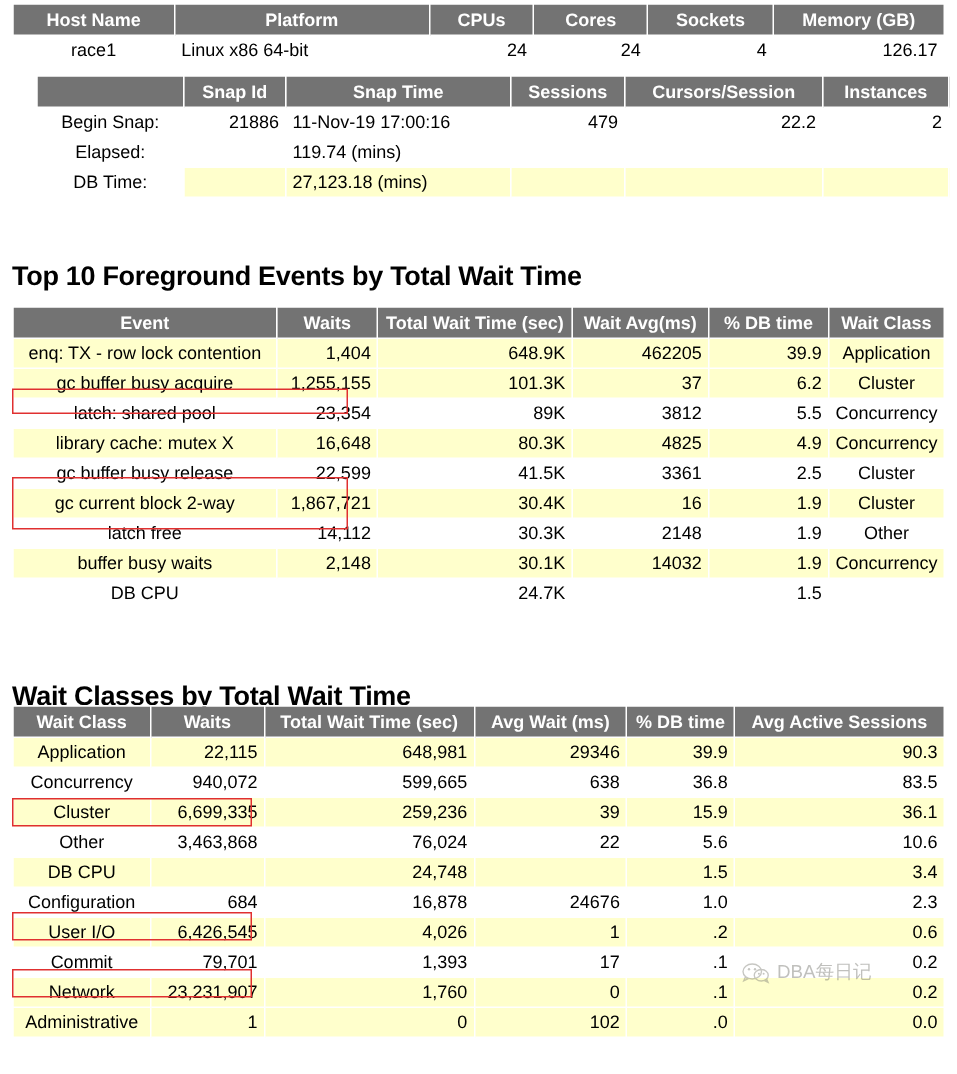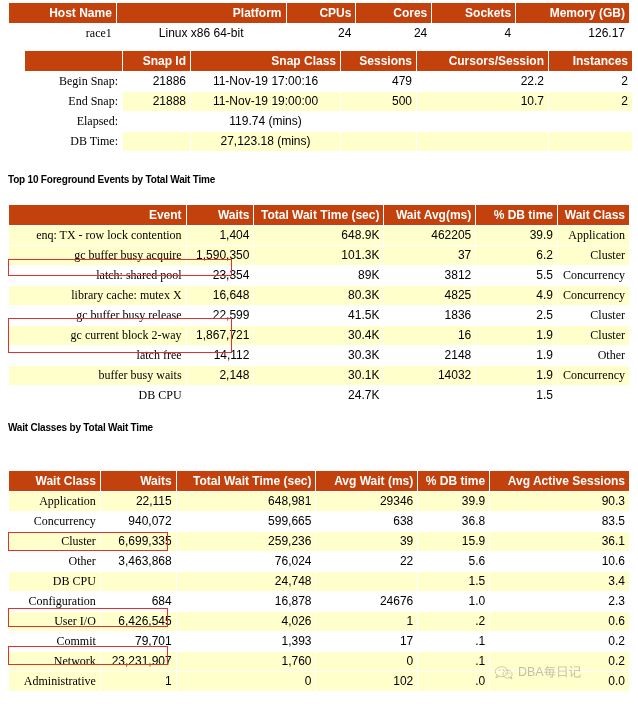--- a/index.html
+++ b/index.html
@@ -18,82 +18,82 @@
   }
 
   table.awr {
     border-collapse: collapse;
     border-spacing: 0;
     table-layout: fixed;
     font-size: 12px;
     font-family: "Liberation Sans", sans-serif;
   }
   table.awr th {
-    background: #c2410c;
+    background: #737373;
     color: #ffffff;
     font-weight: bold;
-    text-align: right;
+    text-align: center;
     padding: 3px 4px;
     border: 1px solid #ffffff;
     white-space: nowrap;
     line-height: 14px;
   }
   table.awr td {
     padding: 2px 4px;
     border: 1px solid #ffffff;
     white-space: nowrap;
     line-height: 15px;
     background: #ffffff;
   }
   table.awr tr.band td {
     background: #FFFFCC;
   }
   td.num { text-align: right; }
-  td.ctr { text-align: center; }
-  td.lft { text-align: right; font-family: Liberation Serif, serif; }
+  td.ctr { }
+  td.lft { text-align: center; }
   th.blank {
     background: #ffffff;
     border: none;
   }
   td.plain {
     background: #ffffff !important;
     border: none;
   }
 
   h2.section {
-    font-size: 10px;
+    font-size: 18px;
     font-weight: bold;
     margin: 0;
     padding: 0;
     letter-spacing: -0.2px;
     font-family: "Liberation Sans", sans-serif;
   }
 
   
   #host-table-wrap { position: absolute; left: 8px; top: 2px; width: 622px; }
   #snap-table-wrap { position: absolute; left: 24px; top: 50px; width: 622px; }
   #events-heading { position: absolute; left: 8px; top: 174px; }
   #events-table-wrap { position: absolute; left: 8px; top: 204px; width: 622px; }
-  #classes-heading { position: absolute; left: 8px; top: 422px; }
+  #classes-heading { position: absolute; left: 8px; top: 454px; }
   #classes-table-wrap { position: absolute; left: 8px; top: 470px; width: 622px; }
 
   
   .anno {
     position: absolute;
     border: 1.5px solid #E03030;
     box-sizing: border-box;
     pointer-events: none;
     background: transparent;
   }
 
   
   #watermark {
     position: absolute;
     left: 494px;
-    top: 664px;
+    top: 640px;
     display: flex;
     align-items: center;
     gap: 4px;
     opacity: 0.42;
     font-size: 12.5px;
     color: #6b6b63;
     font-family: "Liberation Sans", sans-serif;
     white-space: nowrap;
   }
   #watermark .wm-logo {
@@ -144,41 +144,33 @@
         <col style="width:68px">
         <col style="width:150px">
       <col style="width:76px">
         <col style="width:132px">
         <col style="width:84px">
     </colgroup>
     <thead>
       <tr>
         <th class="blank"></th>
         <th>Snap Id</th>
-        <th>Snap Class</th>
+        <th>Snap Time</th>
         <th>Sessions</th>
         <th>Cursors/Session</th>
         <th>Instances</th>
       </tr>
     </thead>
     <tbody>
       <tr>
         <td class="lft plain">Begin Snap:</td>
         <td class="num">21886</td>
         <td class="ctr">11-Nov-19 17:00:16</td>
         <td class="num">479</td>
         <td class="num">22.2</td>
-        <td class="num">2</td>
-      </tr>
-      <tr class="band">
-        <td class="lft plain">End Snap:</td>
-        <td class="num">21888</td>
-        <td class="ctr">11-Nov-19 19:00:00</td>
-        <td class="num">500</td>
-        <td class="num">10.7</td>
         <td class="num">2</td>
       </tr>
       <tr>
         <td class="lft plain">Elapsed:</td>
         <td class="num"></td>
         <td class="ctr">119.74 (mins)</td>
         <td class="num"></td>
         <td class="num"></td>
         <td class="num"></td>
       </tr>
@@ -220,21 +212,21 @@
         <tr class="band">
           <td class="lft">enq: TX - row lock contention</td>
           <td class="num">1,404</td>
           <td class="num">648.9K</td>
           <td class="num">462205</td>
           <td class="num">39.9</td>
           <td class="lft">Application</td>
         </tr>
         <tr class="band">
           <td class="lft">gc buffer busy acquire</td>
-          <td class="num">1,590,350</td>
+          <td class="num">1,255,155</td>
           <td class="num">101.3K</td>
           <td class="num">37</td>
           <td class="num">6.2</td>
           <td class="lft">Cluster</td>
         </tr>
         <tr>
           <td class="lft">latch: shared pool</td>
           <td class="num">23,354</td>
           <td class="num">89K</td>
           <td class="num">3812</td>
@@ -246,21 +238,21 @@
           <td class="num">16,648</td>
           <td class="num">80.3K</td>
           <td class="num">4825</td>
           <td class="num">4.9</td>
           <td class="lft">Concurrency</td>
         </tr>
         <tr>
           <td class="lft">gc buffer busy release</td>
           <td class="num">22,599</td>
           <td class="num">41.5K</td>
-          <td class="num">1836</td>
+          <td class="num">3361</td>
           <td class="num">2.5</td>
           <td class="lft">Cluster</td>
         </tr>
         <tr class="band">
           <td class="lft">gc current block 2-way</td>
           <td class="num">1,867,721</td>
           <td class="num">30.4K</td>
           <td class="num">16</td>
           <td class="num">1.9</td>
           <td class="lft">Cluster</td>

